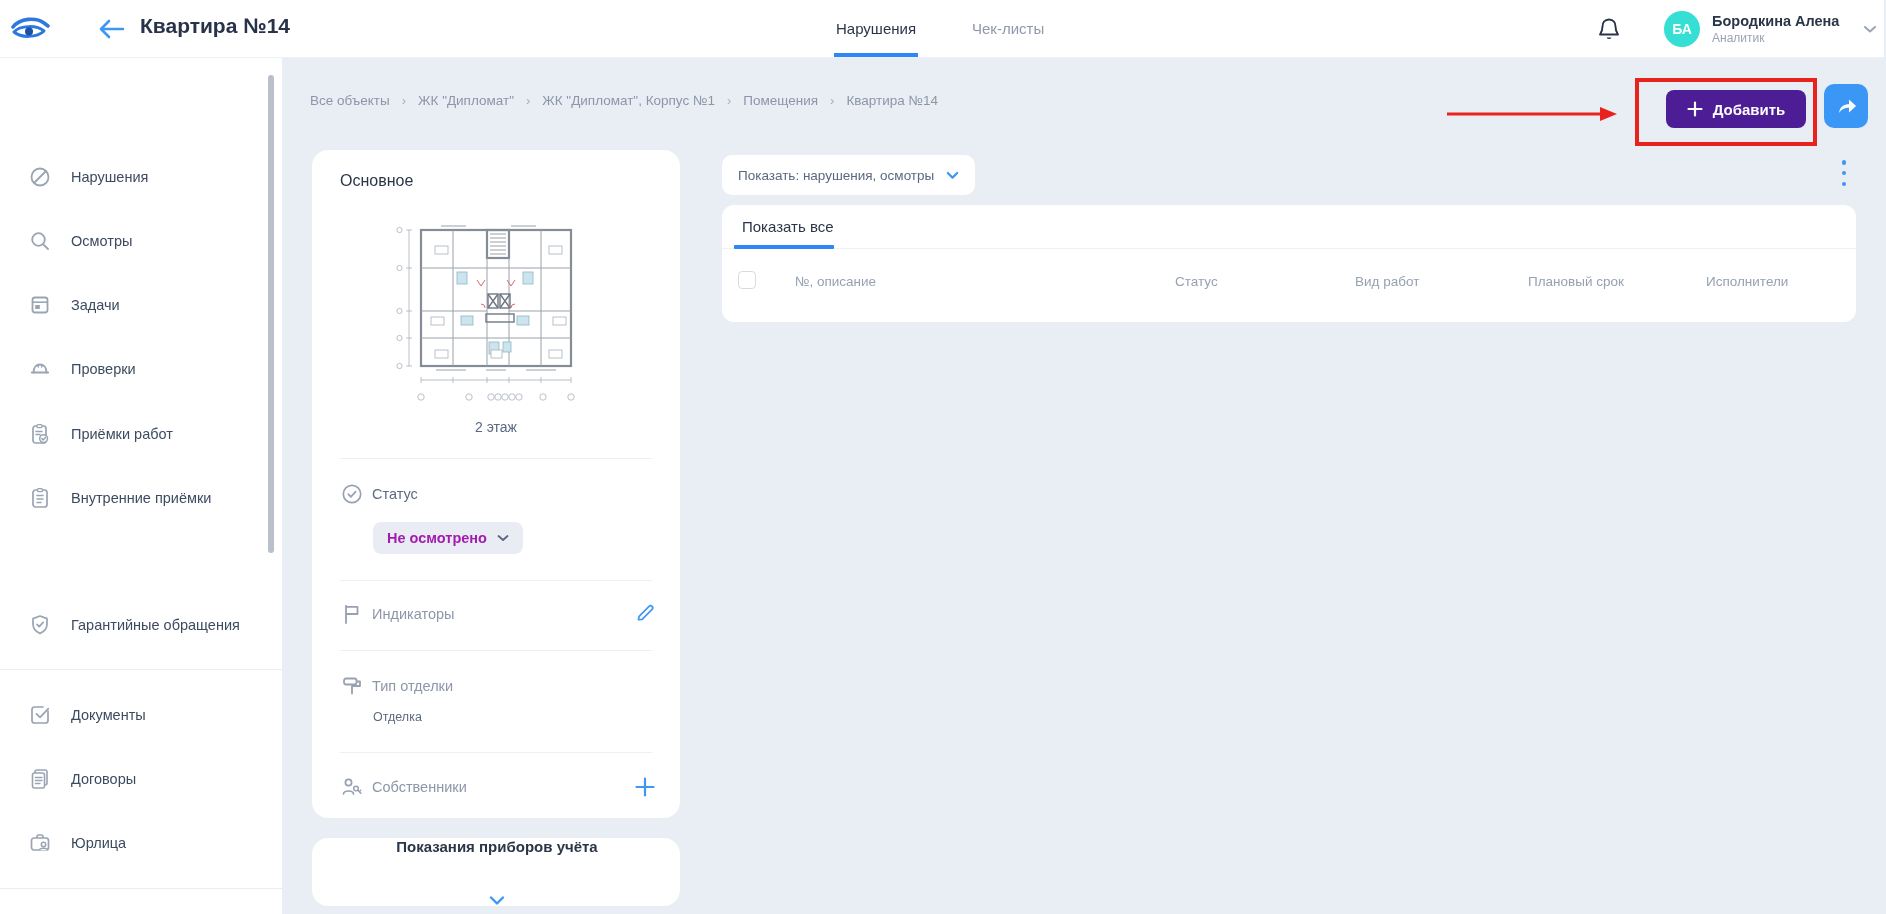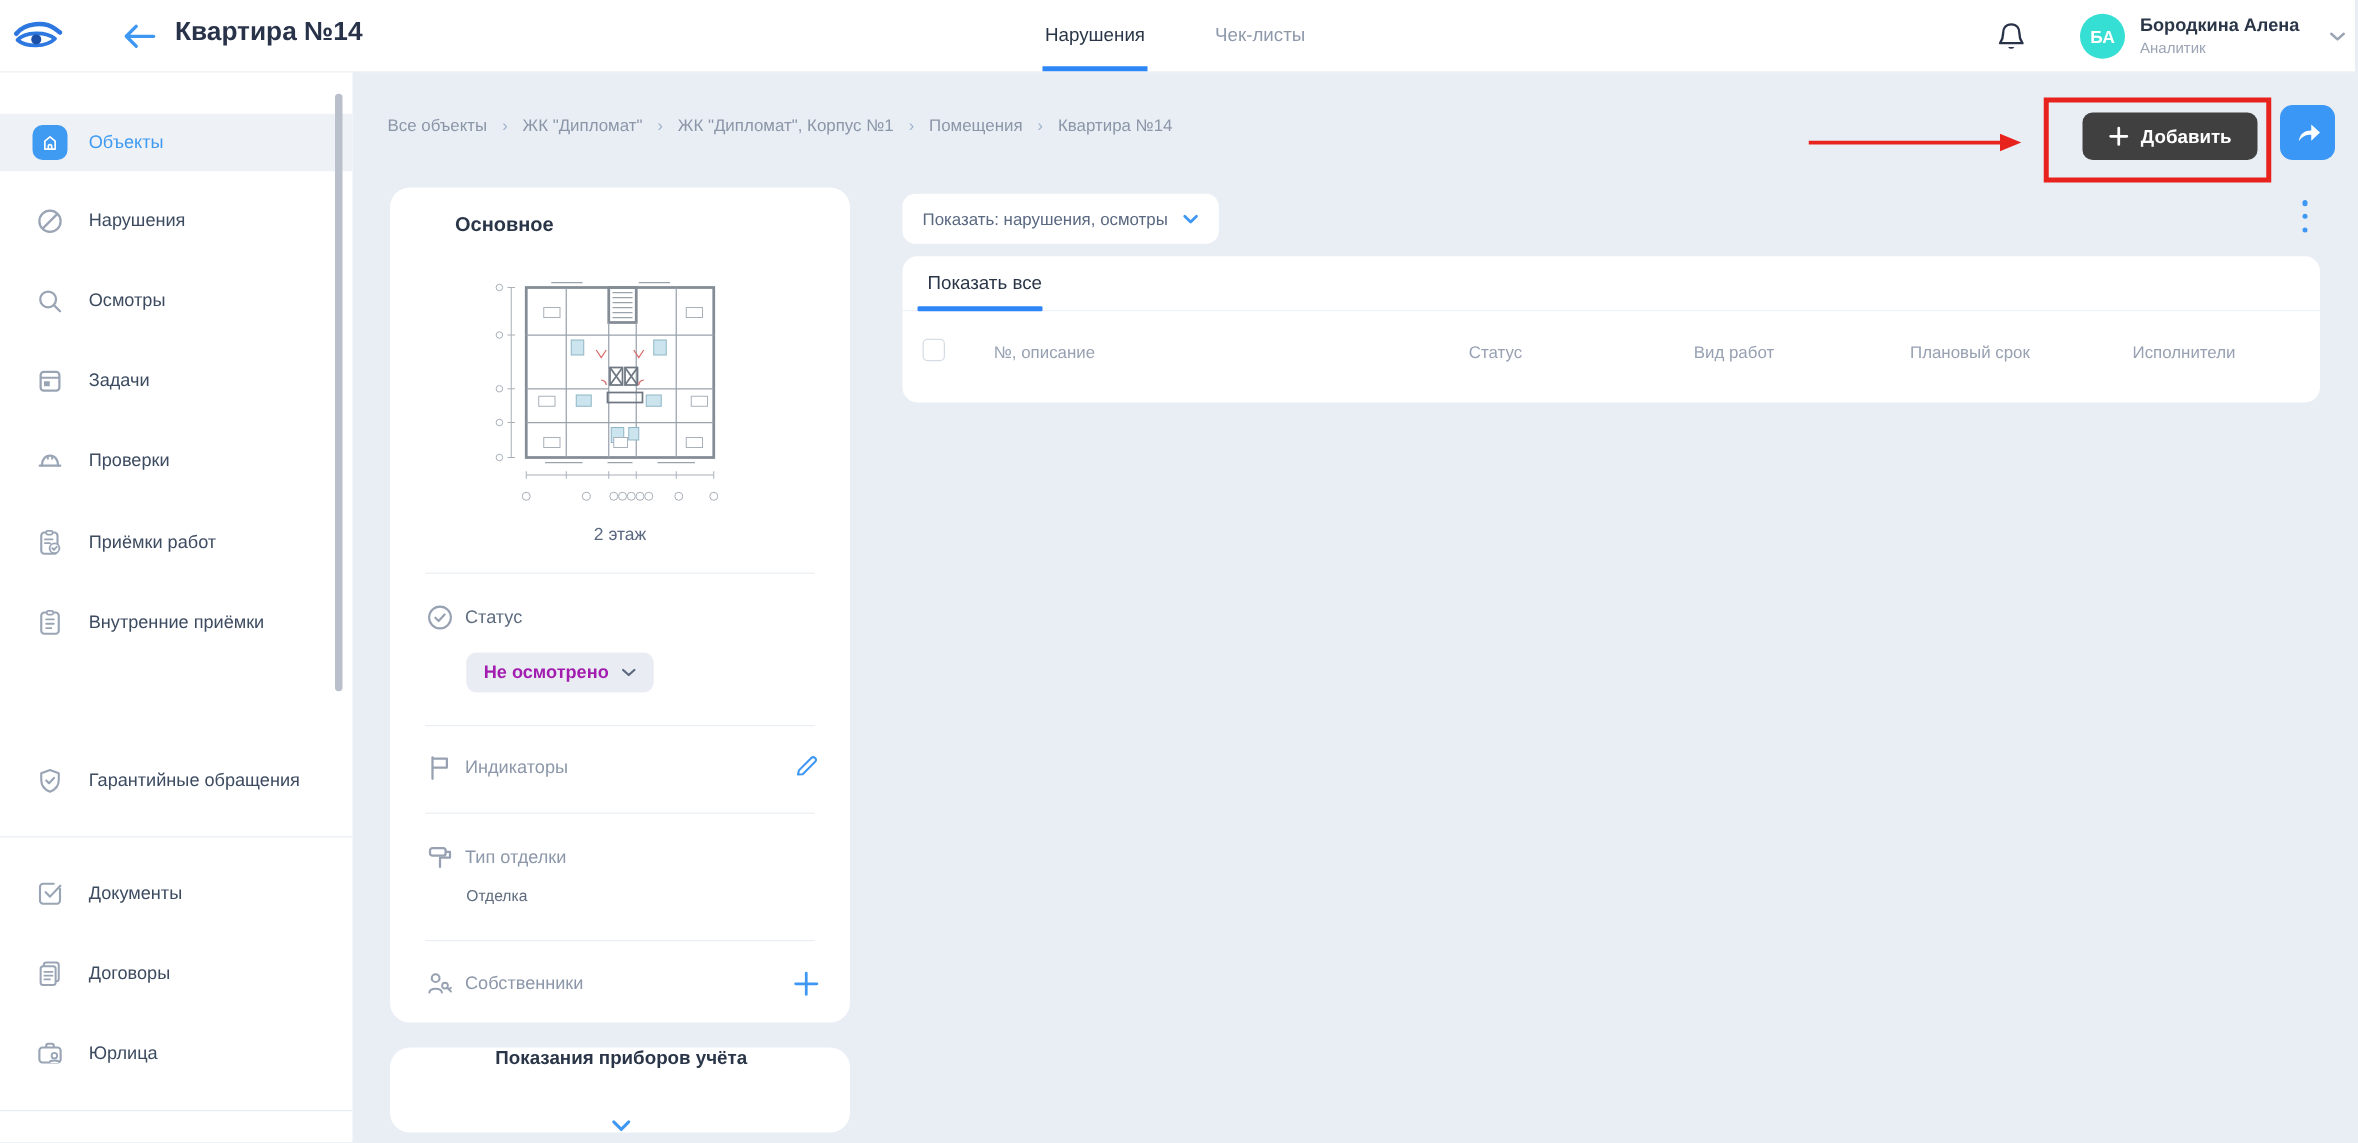--- a/index.html
+++ b/index.html
@@ -35,31 +35,31 @@
   .side-div { position:absolute; left:0; width:282px; height:1px; background:#E9EDF2; }
   .side-scroll { position:absolute; left:268px; top:18px; width:6px; height:478px; border-radius:3px; background:#B9C0CB; cursor:pointer; }
 
   
   .content { position:absolute; left:282px; top:57px; width:1604px; height:857px; background:#E9EEF5; }
 
   .crumbs { position:absolute; left:28px; top:36px; display:flex; align-items:center; gap:12px; font-size:13.5px; color:#8B96A8; }
   .crumb { cursor:pointer; white-space:nowrap; }
   .crumb-sep { color:#9EB2CC; font-size:13px; }
 
-  .add-btn { position:absolute; left:1384px; top:33px; width:140px; height:38px; border-radius:8px; background:#404040; color:#FFFFFF; border:none; display:flex; align-items:center; justify-content:center; gap:10px; font-size:15px; font-weight:600; font-family:inherit; cursor:pointer; }
+  .add-btn { position:absolute; left:1384px; top:33px; width:140px; height:38px; border-radius:8px; background:#4c1d95; color:#FFFFFF; border:none; display:flex; align-items:center; justify-content:center; gap:10px; font-size:15px; font-weight:600; font-family:inherit; cursor:pointer; }
   .annot-rect { position:absolute; left:1353px; top:21px; width:182px; height:68px; border:4px solid #E8231E; z-index:5; pointer-events:none; }
   .annot-arrow { position:absolute; left:1163px; top:48px; width:175px; height:18px; pointer-events:none; }
   .share-btn { position:absolute; left:1542px; top:27px; width:44px; height:44px; border-radius:10px; background:#3B97F5; border:none; display:flex; align-items:center; justify-content:center; cursor:pointer; }
   .kebab { position:absolute; left:1556px; top:103px; width:12px; height:26px; display:flex; flex-direction:column; align-items:center; justify-content:space-between; cursor:pointer; }
   .kebab i { width:4.5px; height:4.5px; border-radius:50%; background:#3E97F3; }
 
   
   .card { background:#FFFFFF; border-radius:16px; }
   .info-card { position:absolute; left:30px; top:93px; width:368px; height:668px; }
-  .info-title { position:absolute; left:28px; top:22px; font-size:16px; font-weight:700; color:#2A3648;margin-left:24px; }
+  .info-title { position:absolute; left:28px; top:22px; font-size:16px; font-weight:400; color:#2A3648; }
   .plan { position:absolute; left:79px; top:66px; }
   .plan-caption { position:absolute; left:0; top:269px; width:100%; text-align:center; font-size:14px; color:#5A6880; }
   .card-div { position:absolute; left:28px; width:312px; height:1px; background:#ECEFF3; }
   .row-ic { position:absolute; left:28px; width:24px; height:24px; }
   .row-lbl { position:absolute; left:60px; font-size:14.5px; }
   .chip { position:absolute; left:61px; top:372px; height:32px; padding:0 14px; border-radius:8px; background:#E9EDF3; display:flex; align-items:center; gap:10px; font-size:14.5px; font-weight:600; color:#a21caf; cursor:pointer; }
   .edit-pencil { position:absolute; left:322px; top:452px; width:22px; height:22px; cursor:pointer; }
   .plus-owners { position:absolute; left:322px; top:626px; width:22px; height:22px; cursor:pointer; }
   .value-text { position:absolute; left:61px; font-size:12.5px; color:#5E6B7E; }
 
@@ -115,28 +115,20 @@
         <div class="user-role">Аналитик</div>
       </div>
       <svg class="user-caret" width="14" height="10" viewBox="0 0 14 10">
         <path d="M2 3 L7 7.5 L12 3" fill="none" stroke="#9AA4B4" stroke-width="2" stroke-linecap="round" stroke-linejoin="round"></path>
       </svg>
     </div>
   </div>
 
   <div class="side">
 
-    <div class="side-item active" style="top:34px">
-      <span class="ic icbox">
-        <svg width="18" height="18" viewBox="0 0 24 24">
-            <path d="M6.5 19 V10.5 L12 6 L17.5 10.5 V19 Z M10.2 19 v-3 a1.8 1.8 0 0 1 3.6 0 v3" fill="none" stroke="#FFFFFF" stroke-width="1.8" stroke-linejoin="round" stroke-linecap="round"></path>
-          </svg>
-      </span>
-      <span class="lbl">Объекты</span>
-    </div>
 
     <div class="side-item" style="top:97px">
       <span class="ic">
         <svg width="24" height="24" viewBox="0 0 24 24">
             <circle cx="12" cy="12" r="8.5" fill="none" stroke="#99A4B4" stroke-width="1.8"></circle>
             <path d="M6.5 17.5 L17.5 6.5" stroke="#99A4B4" stroke-width="1.8" stroke-linecap="round"></path>
           </svg>
       </span>
       <span class="lbl">Нарушения</span>
     </div>

